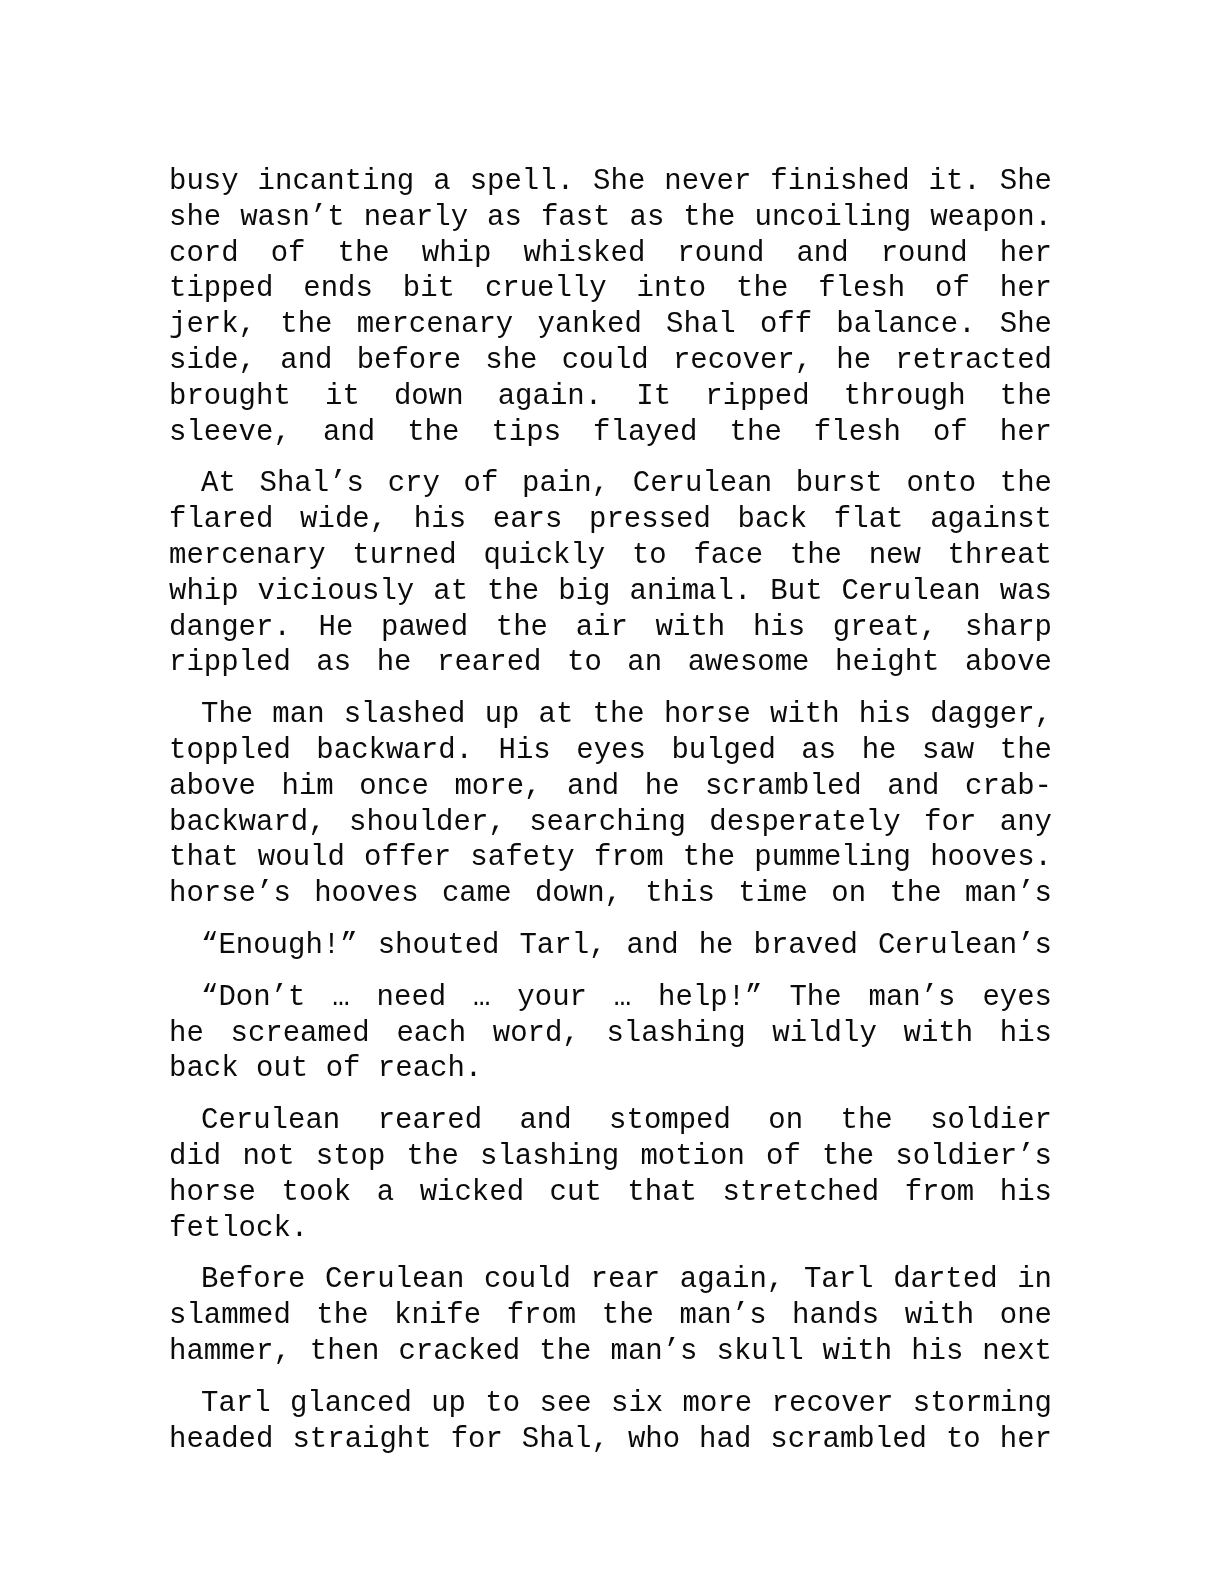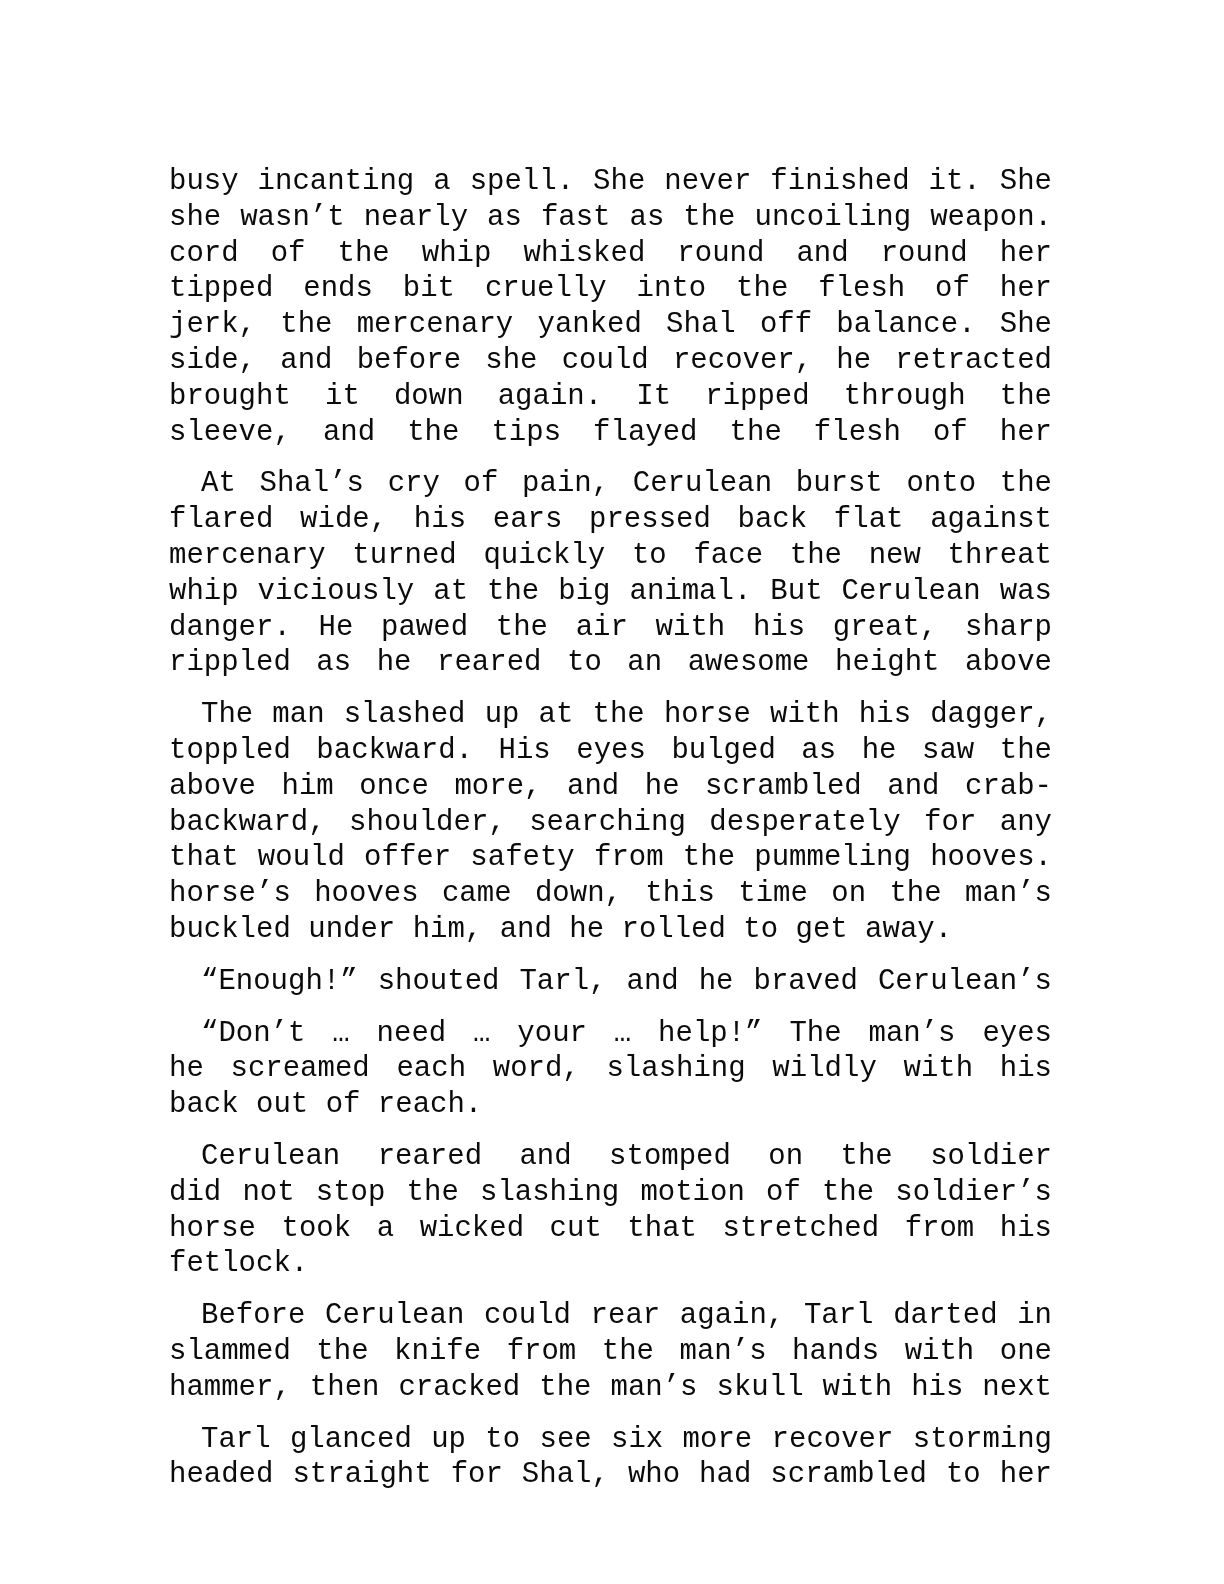--- a/index.html
+++ b/index.html
@@ -70,21 +70,20 @@
         <div class="line">danger. He pawed the air with his great, sharp hooves. His muscles</div>
         <div class="line">rippled as he reared to an awesome height above the man, and his</div>
       </div>
       <div class="para">
         <div class="line indent">The man slashed up at the horse with his dagger, even as he</div>
         <div class="line">toppled backward. His eyes bulged as he saw the huge horse rise up</div>
         <div class="line">above him once more, and he scrambled and crab-crawled</div>
         <div class="line">backward, shoulder, searching desperately for any nook or cranny</div>
         <div class="line">that would offer safety from the pummeling hooves. Again the</div>
         <div class="line">horse’s hooves came down, this time on the man’s bent legs. They</div>
-        <div class="line end">buckled under him, and he rolled to get away.</div>
       </div>
       <div class="para">
         <div class="line indent">“Enough!” shouted Tarl, and he braved Cerulean’s wrath to try to</div>
       </div>
       <div class="para">
         <div class="line indent">“Don’t … need … your … help!” The man’s eyes flared in rage as</div>
         <div class="line">he screamed each word, slashing wildly with his knife. Tarl leaped</div>
         <div class="line end">back out of reach.</div>
       </div>
       <div class="para">

